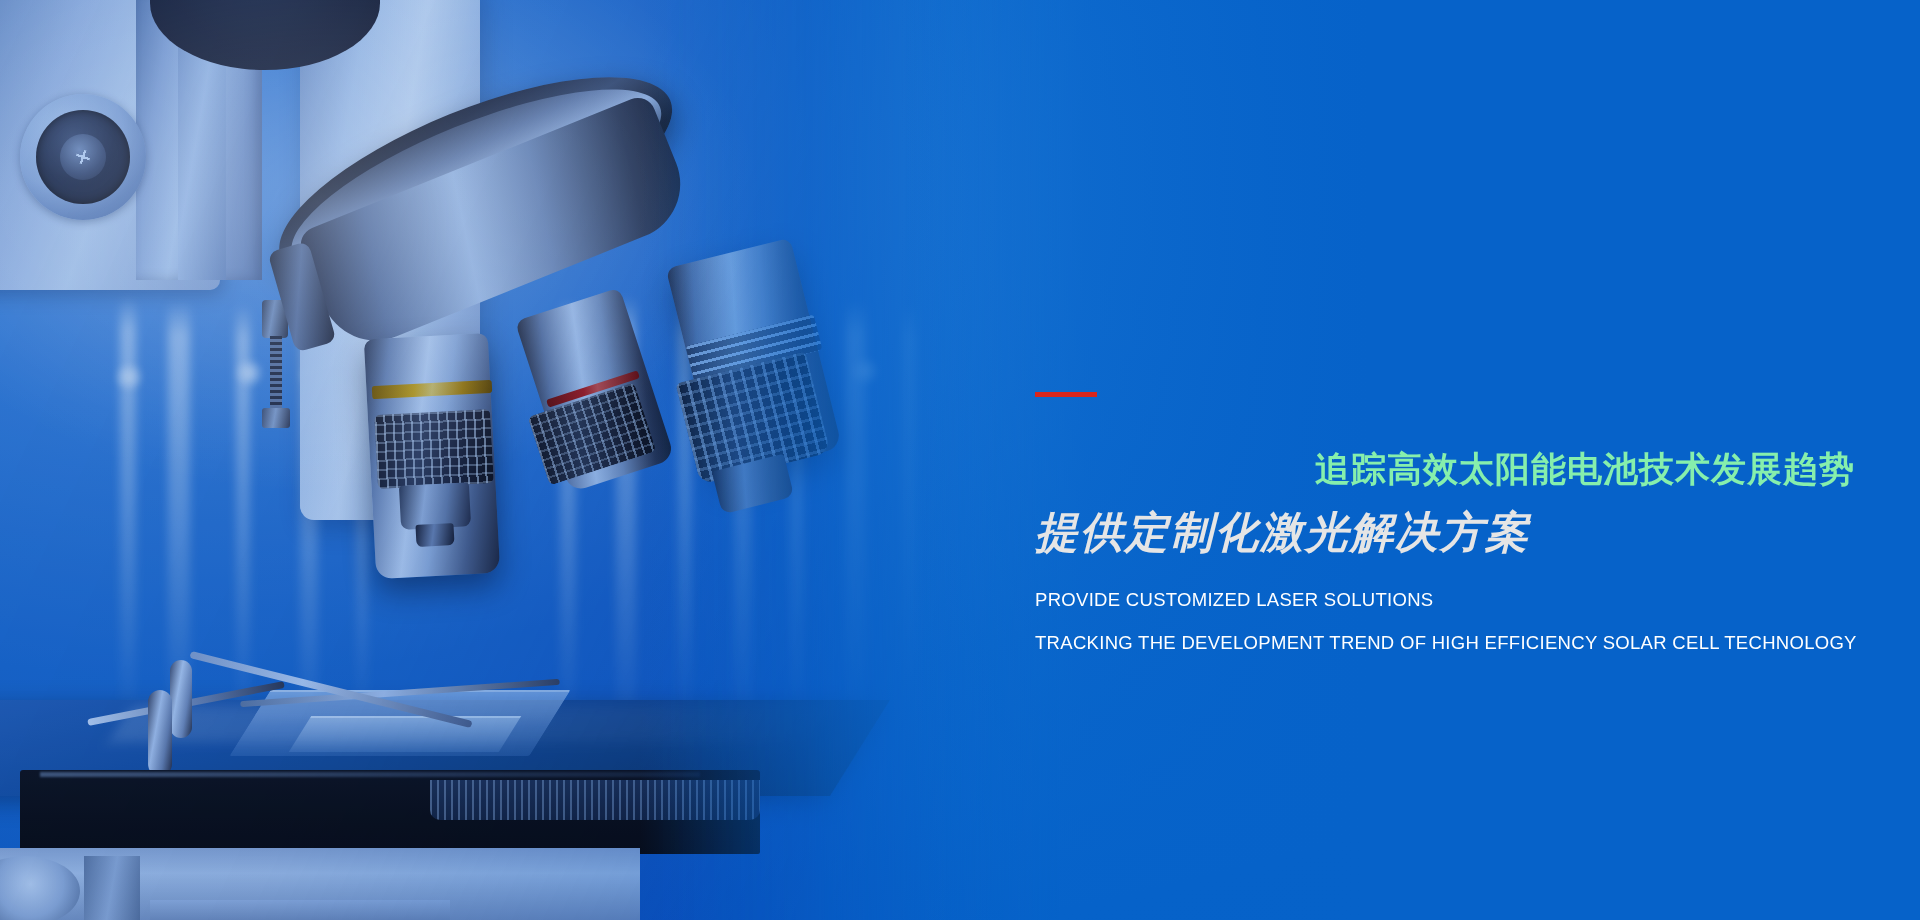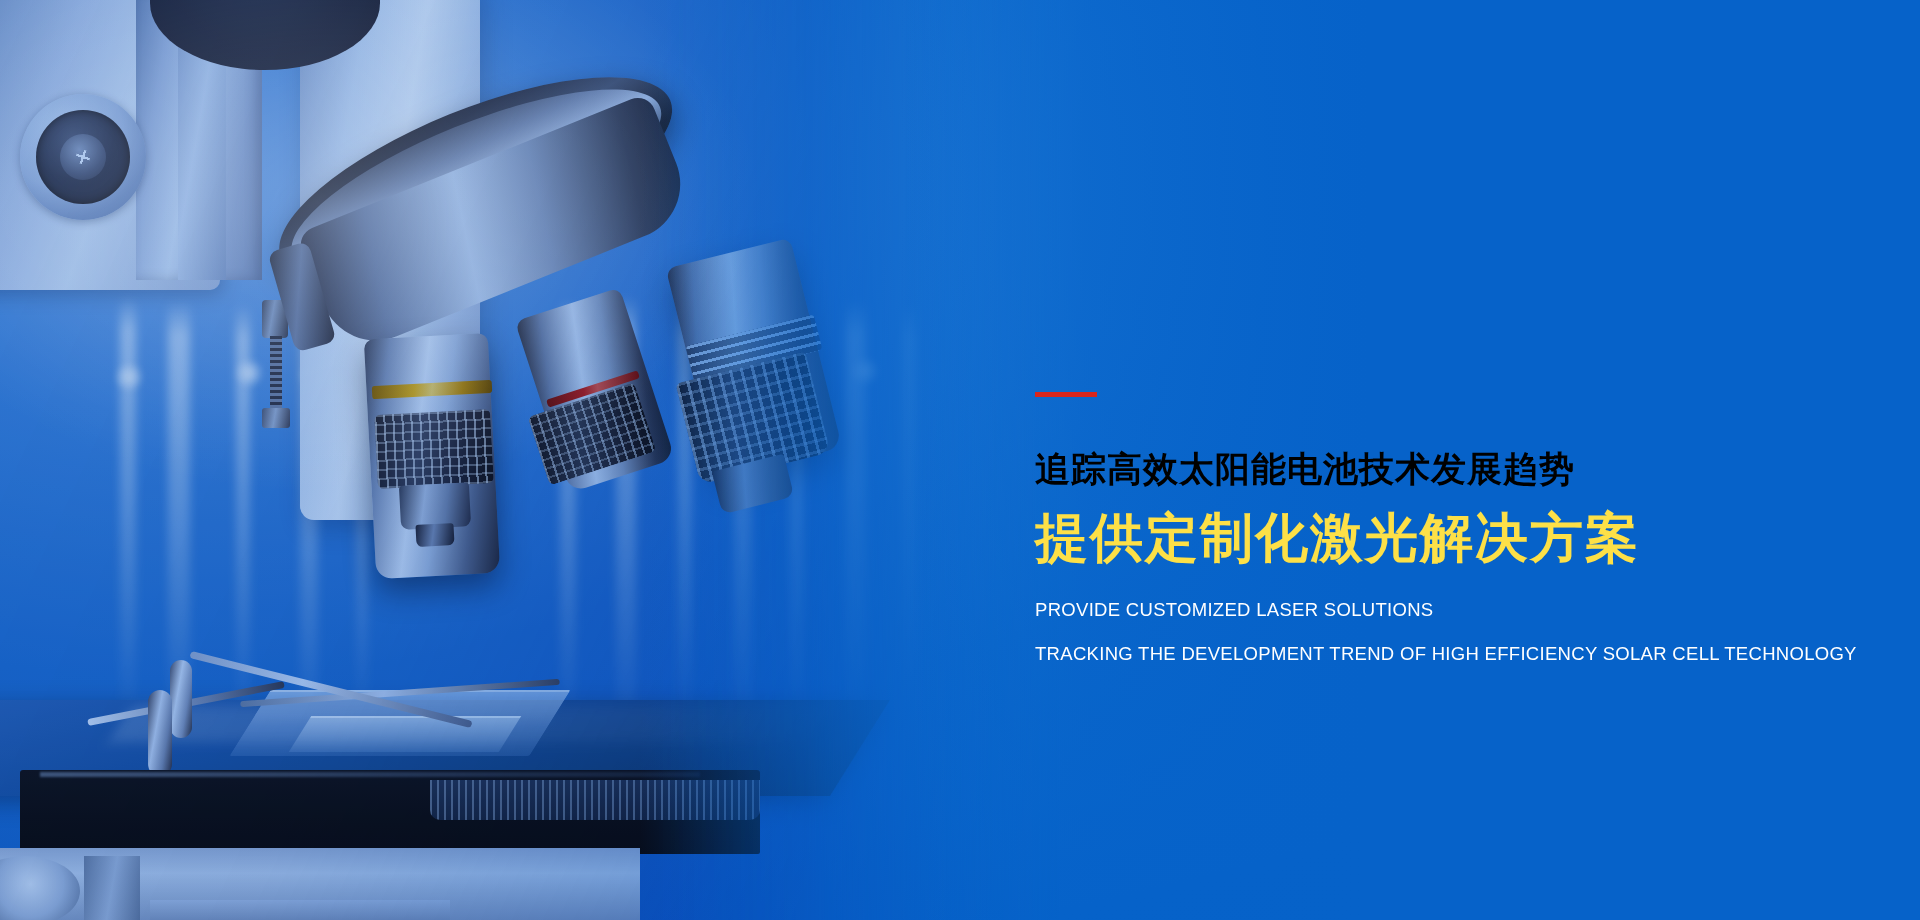--- a/index.html
+++ b/index.html
@@ -468,33 +468,35 @@
   .accent-rule {
     width: 62px;
     height: 5px;
     background: #d9261c;
     margin: 0 0 54px 0;
   }
   .subtitle-cn {
     font-size: 35px;
     line-height: 1;
     font-weight: bold;
-    color: #000000;
+    color: #86efac;
     letter-spacing: 1px;
     margin: 0 0 24px 0;
     white-space: nowrap;
+    text-align: right;
   }
   .title-cn {
-    font-size: 53px;
+    font-size: 43px;
     line-height: 1.04;
     font-weight: bold;
-    color: #fde047;
+    color: #e5e5e5;
     letter-spacing: 2px;
     margin: 0 0 36px 0;
     white-space: nowrap;
+    font-style: italic;
   }
   .en-line {
     font-size: 18.5px;
     line-height: 1;
     color: #ffffff;
     letter-spacing: 0.3px;
     margin: 0 0 25px 0;
     white-space: nowrap;
     font-weight: normal;
   }

